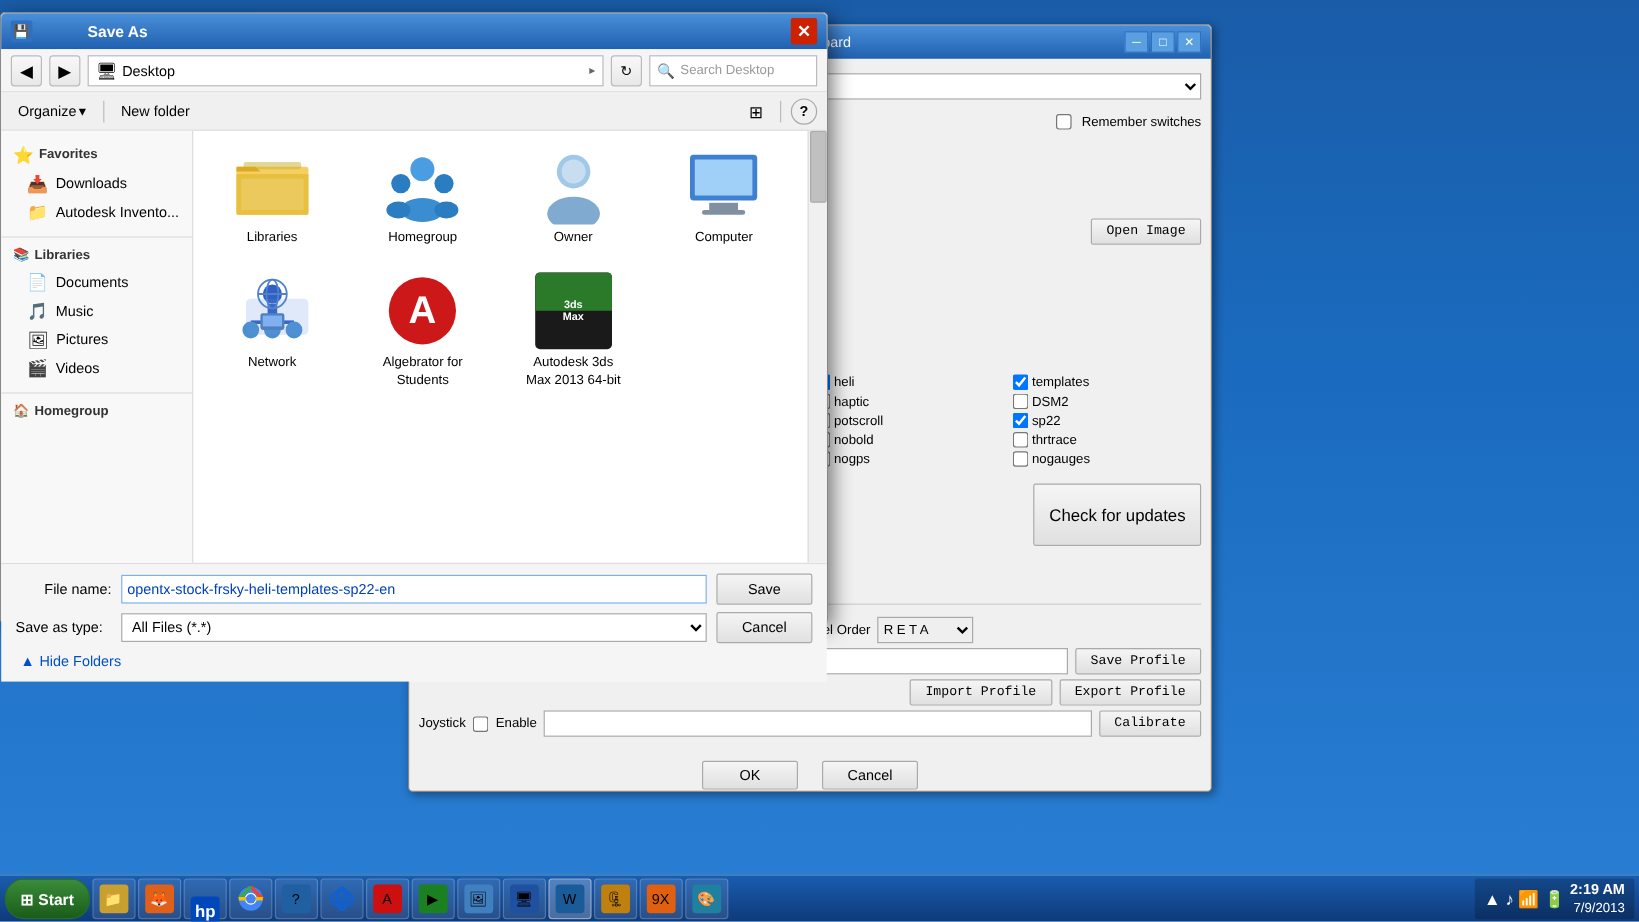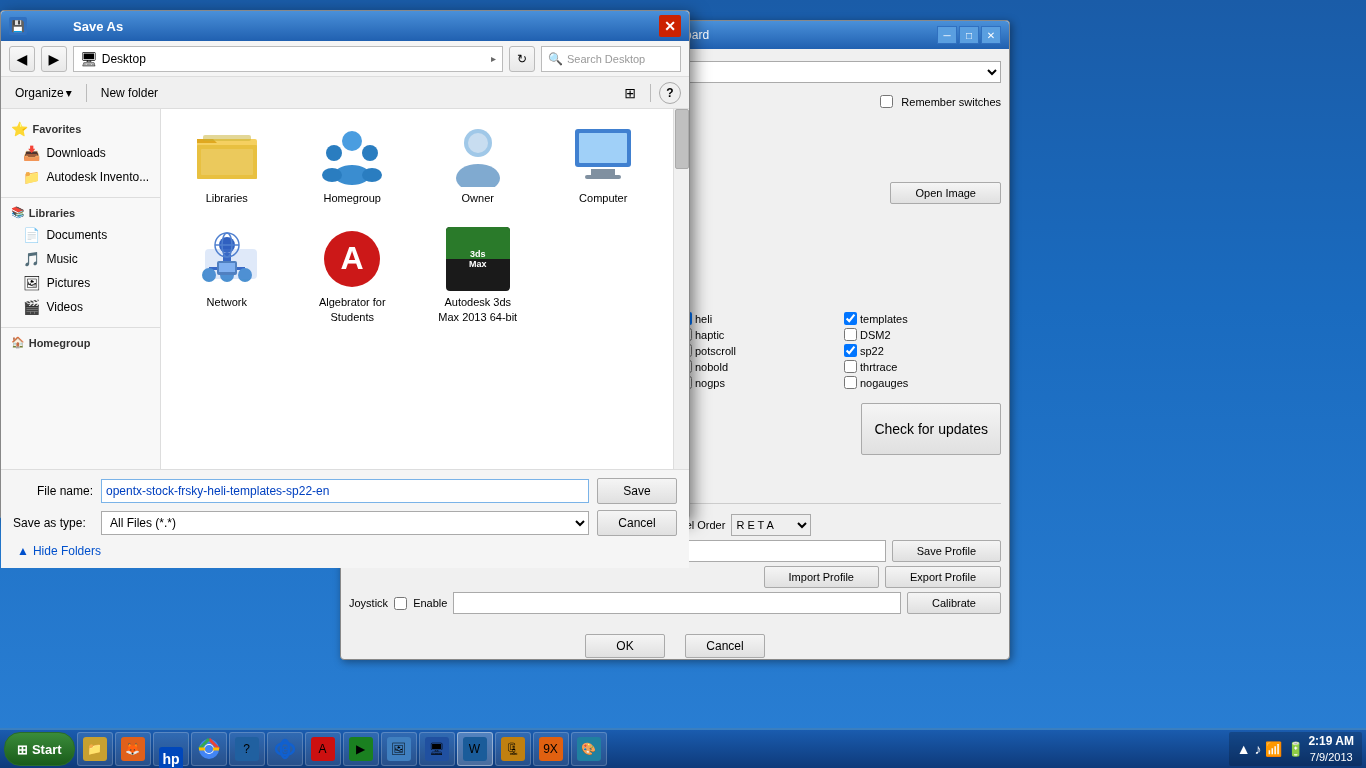--- a/index.html
+++ b/index.html
@@ -75,26 +75,27 @@
       height: 22px;
       border: 1px solid #aaa;
       background: white;
       font-size: 11px;
       padding: 1px 4px;
     }
     .fw-checkbox { margin: 0 2px; }
     .fw-label { font-size: 11px; }
     .fw-btn {
       height: 22px;
-      padding: 0 24px;
+      padding: 0 12px;
       background: linear-gradient(180deg, #f5f5f5, #e0e0e0);
       border: 1px solid #aaa;
       font-size: 11px;
       cursor: pointer;
       border-radius: 2px;
+      font-family: Liberation Mono, monospace;
     }
     .fw-btn.blue {
       background: linear-gradient(180deg, #4a90e2, #2060c0);
       color: white;
       border-color: #1a50a0;
     }
     .fw-btn.red-x {
       background: #cc2200;
       color: white;
       border: none;
@@ -549,21 +550,21 @@
       padding: 0 8px;
       border-radius: 2px;
     }
     .tray-icon {
       font-size: 14px;
       color: white;
     }
     .clock {
       color: white;
       font-size: 12px;
-      text-align: center;
+      text-align: right;
       line-height: 1.3;
     }
     .clock-time { font-weight: bold; }
     .clock-date { font-size: 11px; }
 
     .icon-3ds {
       width: 64px; height: 64px;
       background: #1a1a1a;
       border-radius: 4px;
       display: flex; align-items: center; justify-content: center;

